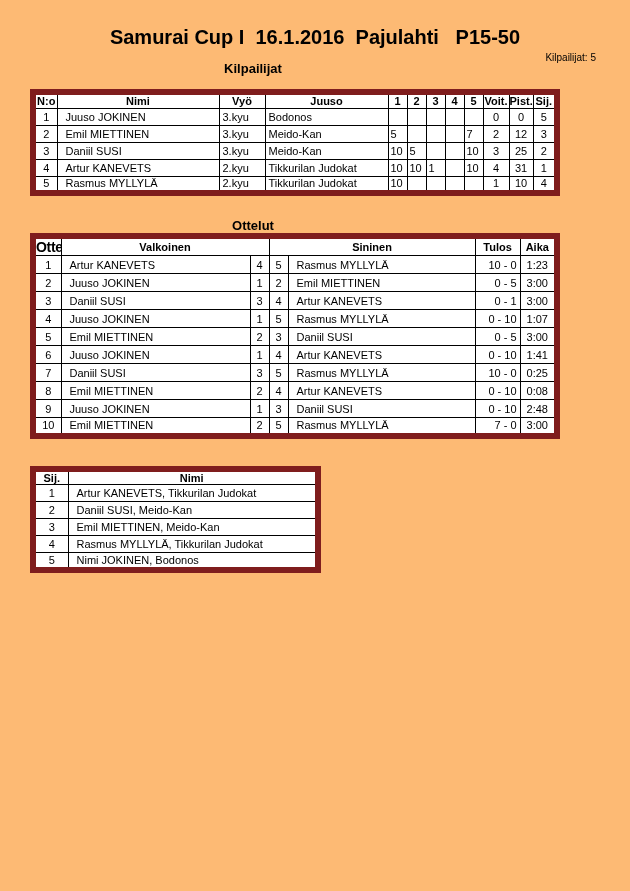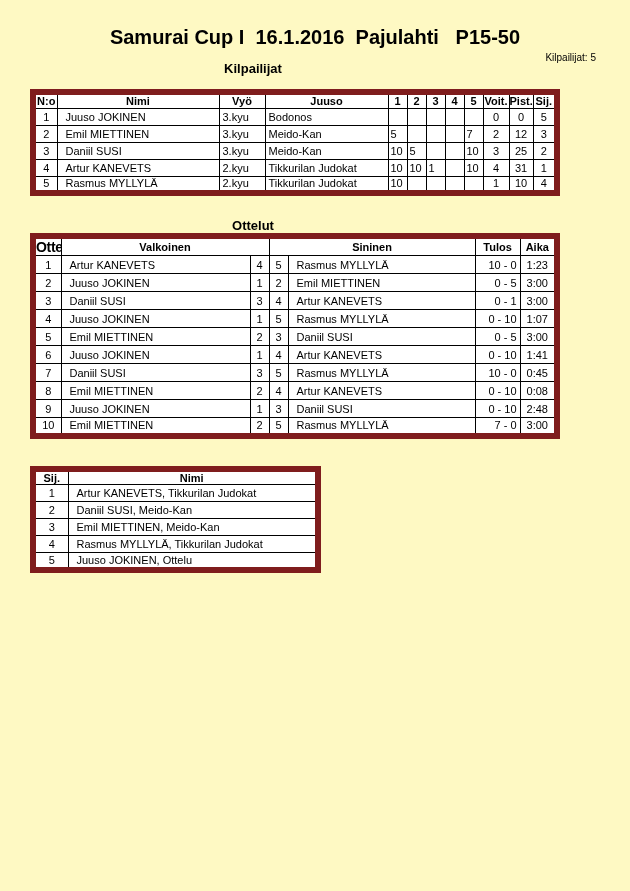--- a/index.html
+++ b/index.html
@@ -6,21 +6,21 @@
   html, body { margin: 0; padding: 0; }
   body {
     background: #e8e8e8;
     font-family: "Liberation Sans", "DejaVu Sans", sans-serif;
     color: #000;
   }
   .doc {
     position: relative;
     width: 630px;
     height: 891px;
-    background: #fef9c3;
+    background: #fdba74;
     overflow: hidden;
   }
   .title {
     position: absolute;
     top: 26px;
     left: 0;
     width: 630px;
     text-align: center;
     font-weight: bold;
     font-size: 20px;
@@ -267,21 +267,21 @@
         <td class="ar">0 - 10</td>
         <td class="ac">1:41</td>
       </tr>
       <tr>
         <td class="ac">7</td>
         <td class="al8">Daniil SUSI</td>
         <td class="ac">3</td>
         <td class="ac">5</td>
         <td class="al8">Rasmus MYLLYLÄ</td>
         <td class="ar">10 - 0</td>
-        <td class="ac">0:45</td>
+        <td class="ac">0:25</td>
       </tr>
       <tr>
         <td class="ac">8</td>
         <td class="al8">Emil MIETTINEN</td>
         <td class="ac">2</td>
         <td class="ac">4</td>
         <td class="al8">Artur KANEVETS</td>
         <td class="ar">0 - 10</td>
         <td class="ac">0:08</td>
       </tr>
@@ -330,18 +330,18 @@
       <tr>
         <td class="ac">3</td>
         <td class="al8">Emil MIETTINEN, Meido-Kan</td>
       </tr>
       <tr>
         <td class="ac">4</td>
         <td class="al8">Rasmus MYLLYLÄ, Tikkurilan Judokat</td>
       </tr>
       <tr>
         <td class="ac">5</td>
-        <td class="al8">Juuso JOKINEN, Ottelu</td>
+        <td class="al8">Nimi JOKINEN, Bodonos</td>
       </tr>
     </tbody>
   </table>
 
 </div>
 
 </body></html>

